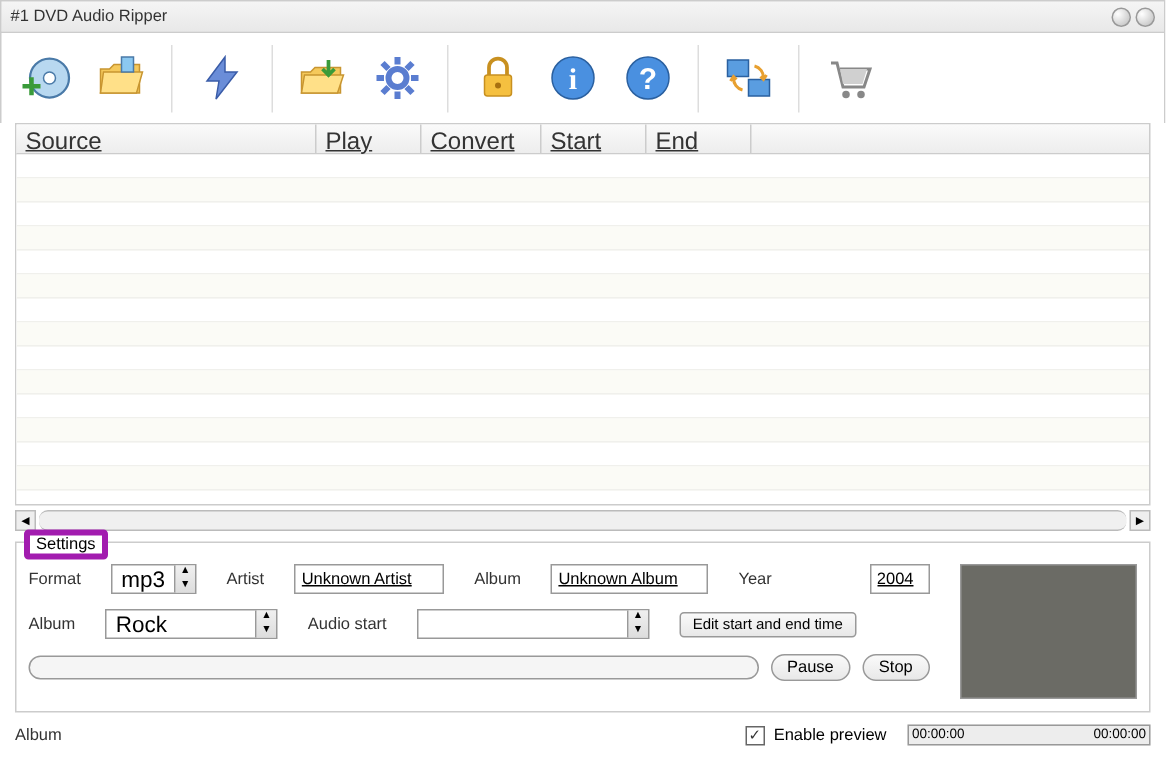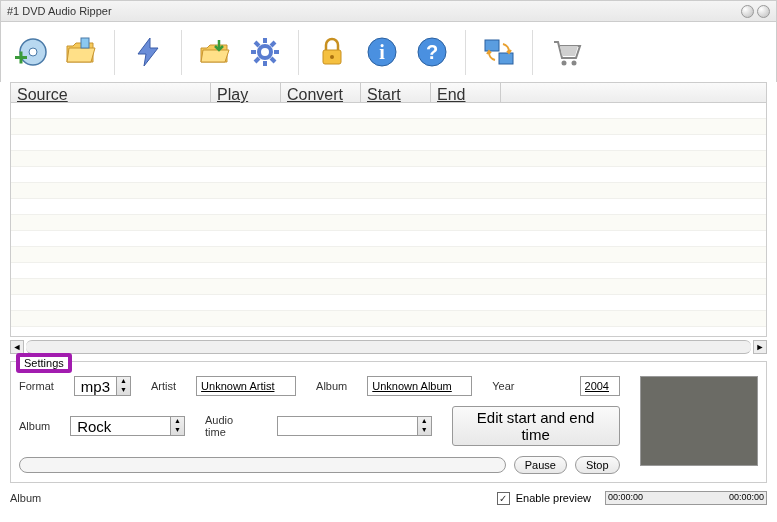--- a/index.html
+++ b/index.html
@@ -29,21 +29,21 @@
 .settings .legend { position: absolute; top: -8px; left: 6px; background: #fff; padding: 0 4px; font-size: 11px; border: 4px solid #a21caf; border-radius: 3px; }
 .settings-body { border: 1px solid #ccc; padding: 14px 8px 8px 8px; display: flex; gap: 20px; }
 .settings-left { flex: 1; }
 .settings-row { display: flex; align-items: center; gap: 20px; margin-bottom: 10px; }
 .settings-row label { font-size: 11px; color: #333; }
 .inputbox { border: 1px solid #999; padding: 2px 4px; font-size: 11px; background: #fff; height: 20px; text-decoration: underline; }
 .spinner { display: flex; align-items: center; border: 1px solid #999; height: 20px; background: #fff; }
 .spinner .val { padding: 0 6px; font-size: 15px; min-width: 30px; }
 .spinner .arrows { width: 14px; display: flex; flex-direction: column; background: linear-gradient(#f0f0f0,#ddd); border-left: 1px solid #999; }
 .spinner .arrows span { height: 9px; font-size: 7px; text-align: center; line-height: 8px; }
-.edit-btn { border: 1px solid #999; background: linear-gradient(#fafafa,#e8e8e8); padding: 2px 8px; font-size: 15px; border-radius: 3px; cursor: pointer; text-align: center; }
+.edit-btn { border: 1px solid #999; background: linear-gradient(#fafafa,#e8e8e8); padding: 2px 8px; font-size: 10px; border-radius: 3px; cursor: pointer; text-align: center; }
 
 .preview { width: 150px; height: 90px; background: #6b6b65; border: 1px solid #999; }
 
 .bottom { margin: 6px 10px 0 10px; display: flex; align-items: center; gap: 8px; }
 .progress { flex: 1; height: 16px; border: 1px solid #999; border-radius: 8px; background: #f5f5f5; }
 .pbtn { border: 1px solid #999; background: linear-gradient(#fafafa,#e8e8e8); padding: 2px 10px; font-size: 11px; border-radius: 9px; cursor: pointer; }
 
 .status { margin: 8px 10px 0 10px; display: flex; align-items: center; justify-content: space-between; }
 .status .left { font-size: 11px; color: #333; }
 .status .right { display: flex; align-items: center; gap: 6px; }
@@ -202,21 +202,21 @@
       </div>
       <div class="settings-row">
         <label>Album</label>
         <div class="spinner" style="width:115px">
           <span class="val" style="flex:1">Rock</span>
           <div class="arrows">
               <span>▲</span>
               <span>▼</span>
             </div>
         </div>
-        <label>Audio time</label>
+        <label>Audio start</label>
         <div class="spinner" style="width:155px">
           <span class="val" style="flex:1"></span>
           <div class="arrows">
               <span>▲</span>
               <span>▼</span>
             </div>
         </div>
         <button class="edit-btn">Edit start and end time</button>
       </div>
       <div class="bottom" style="margin:6px 0 0 0">

